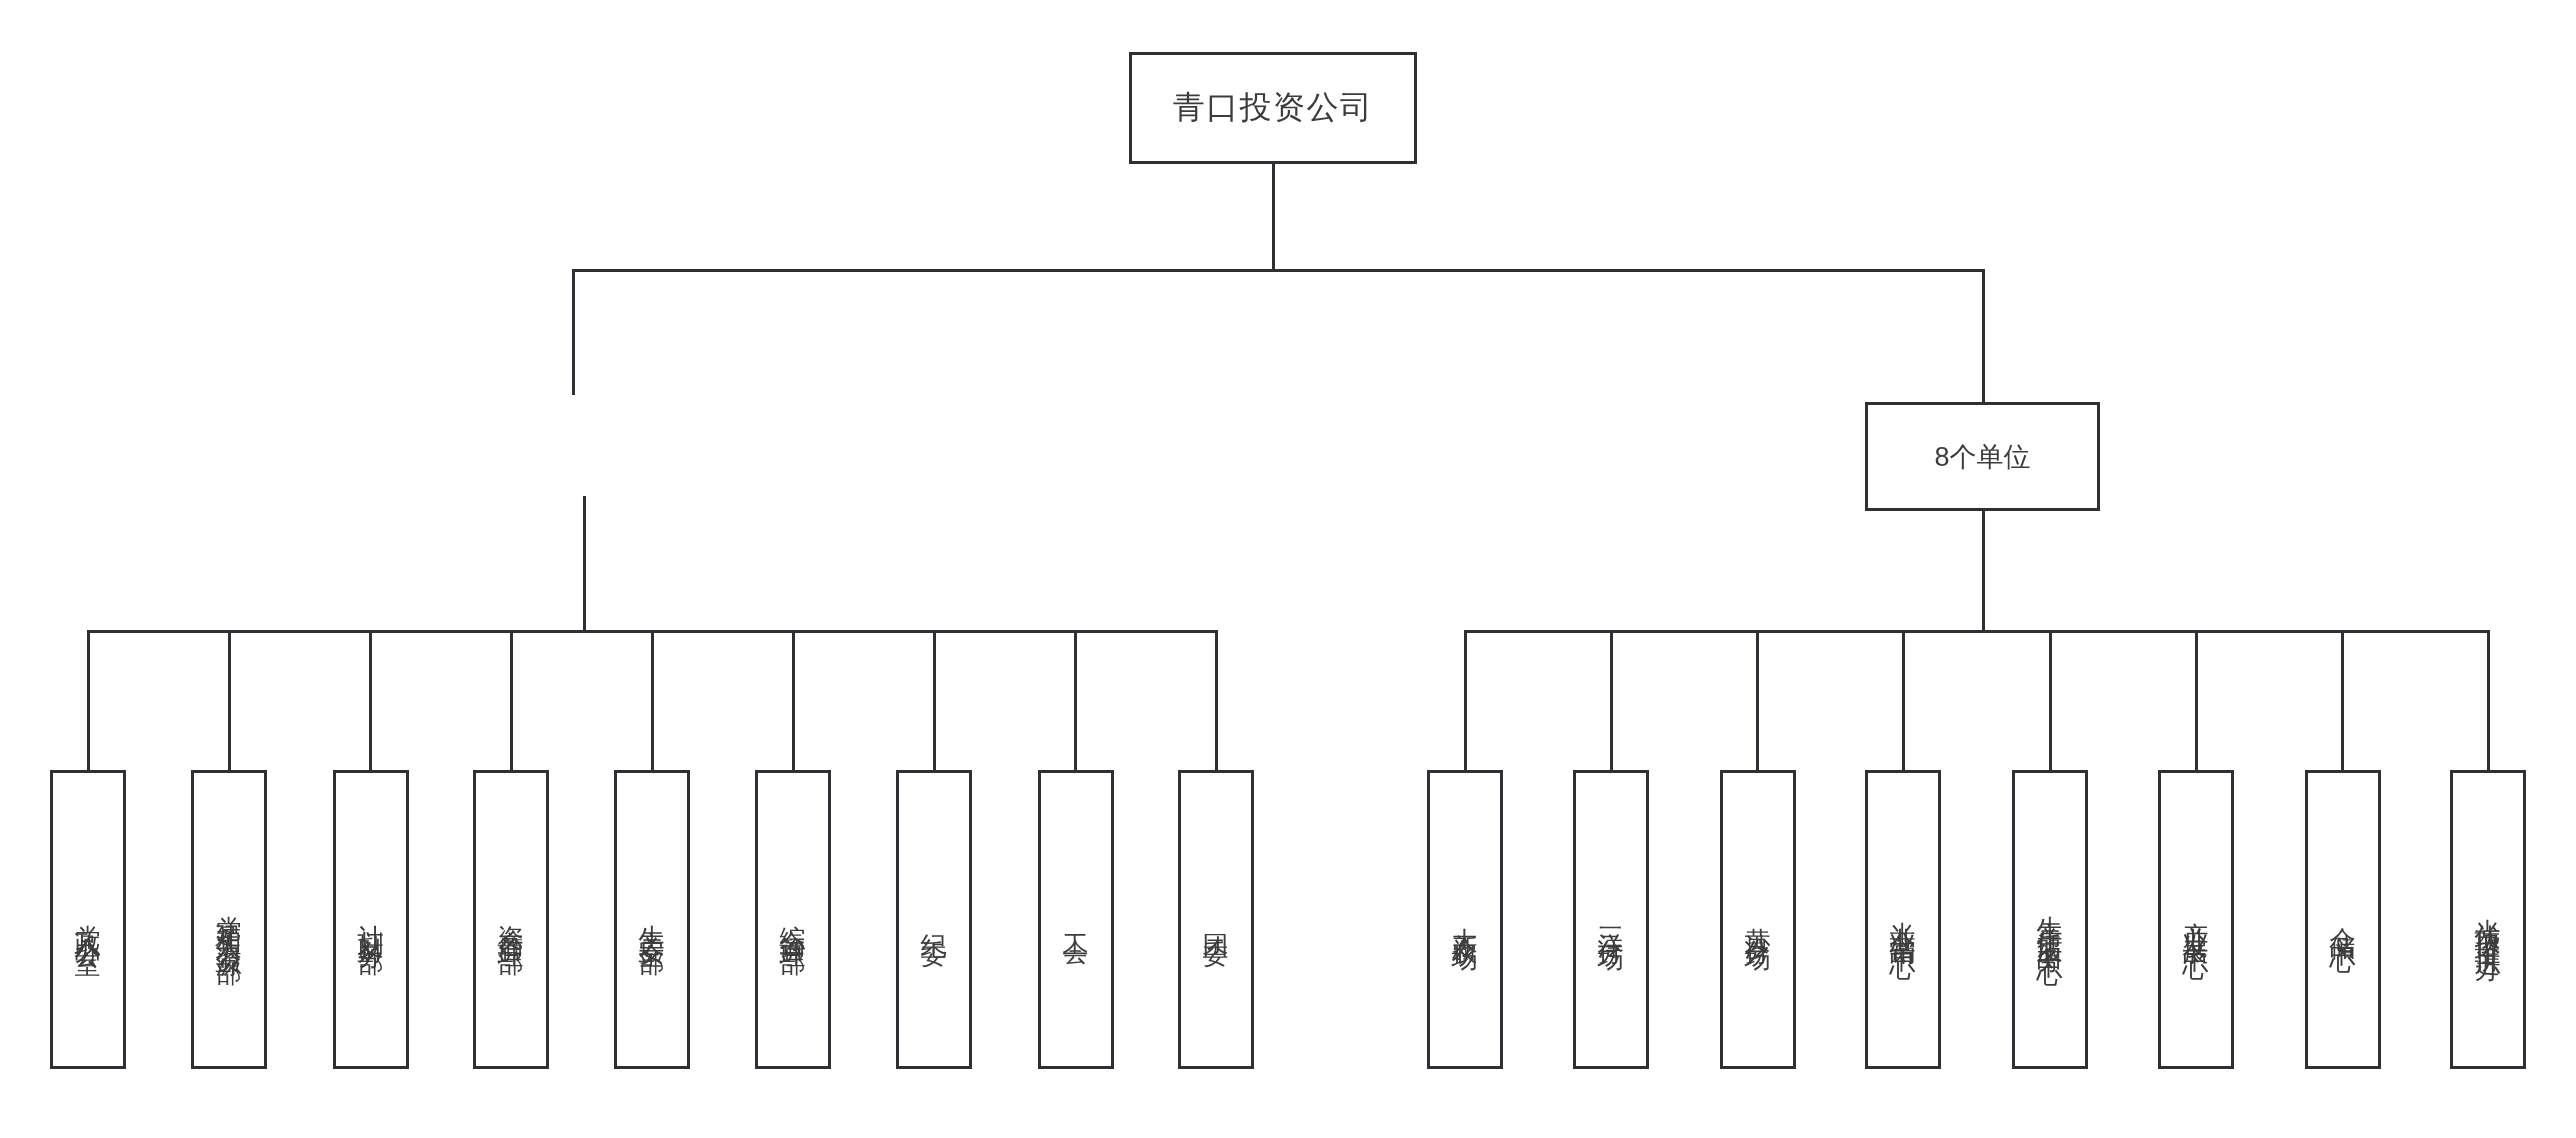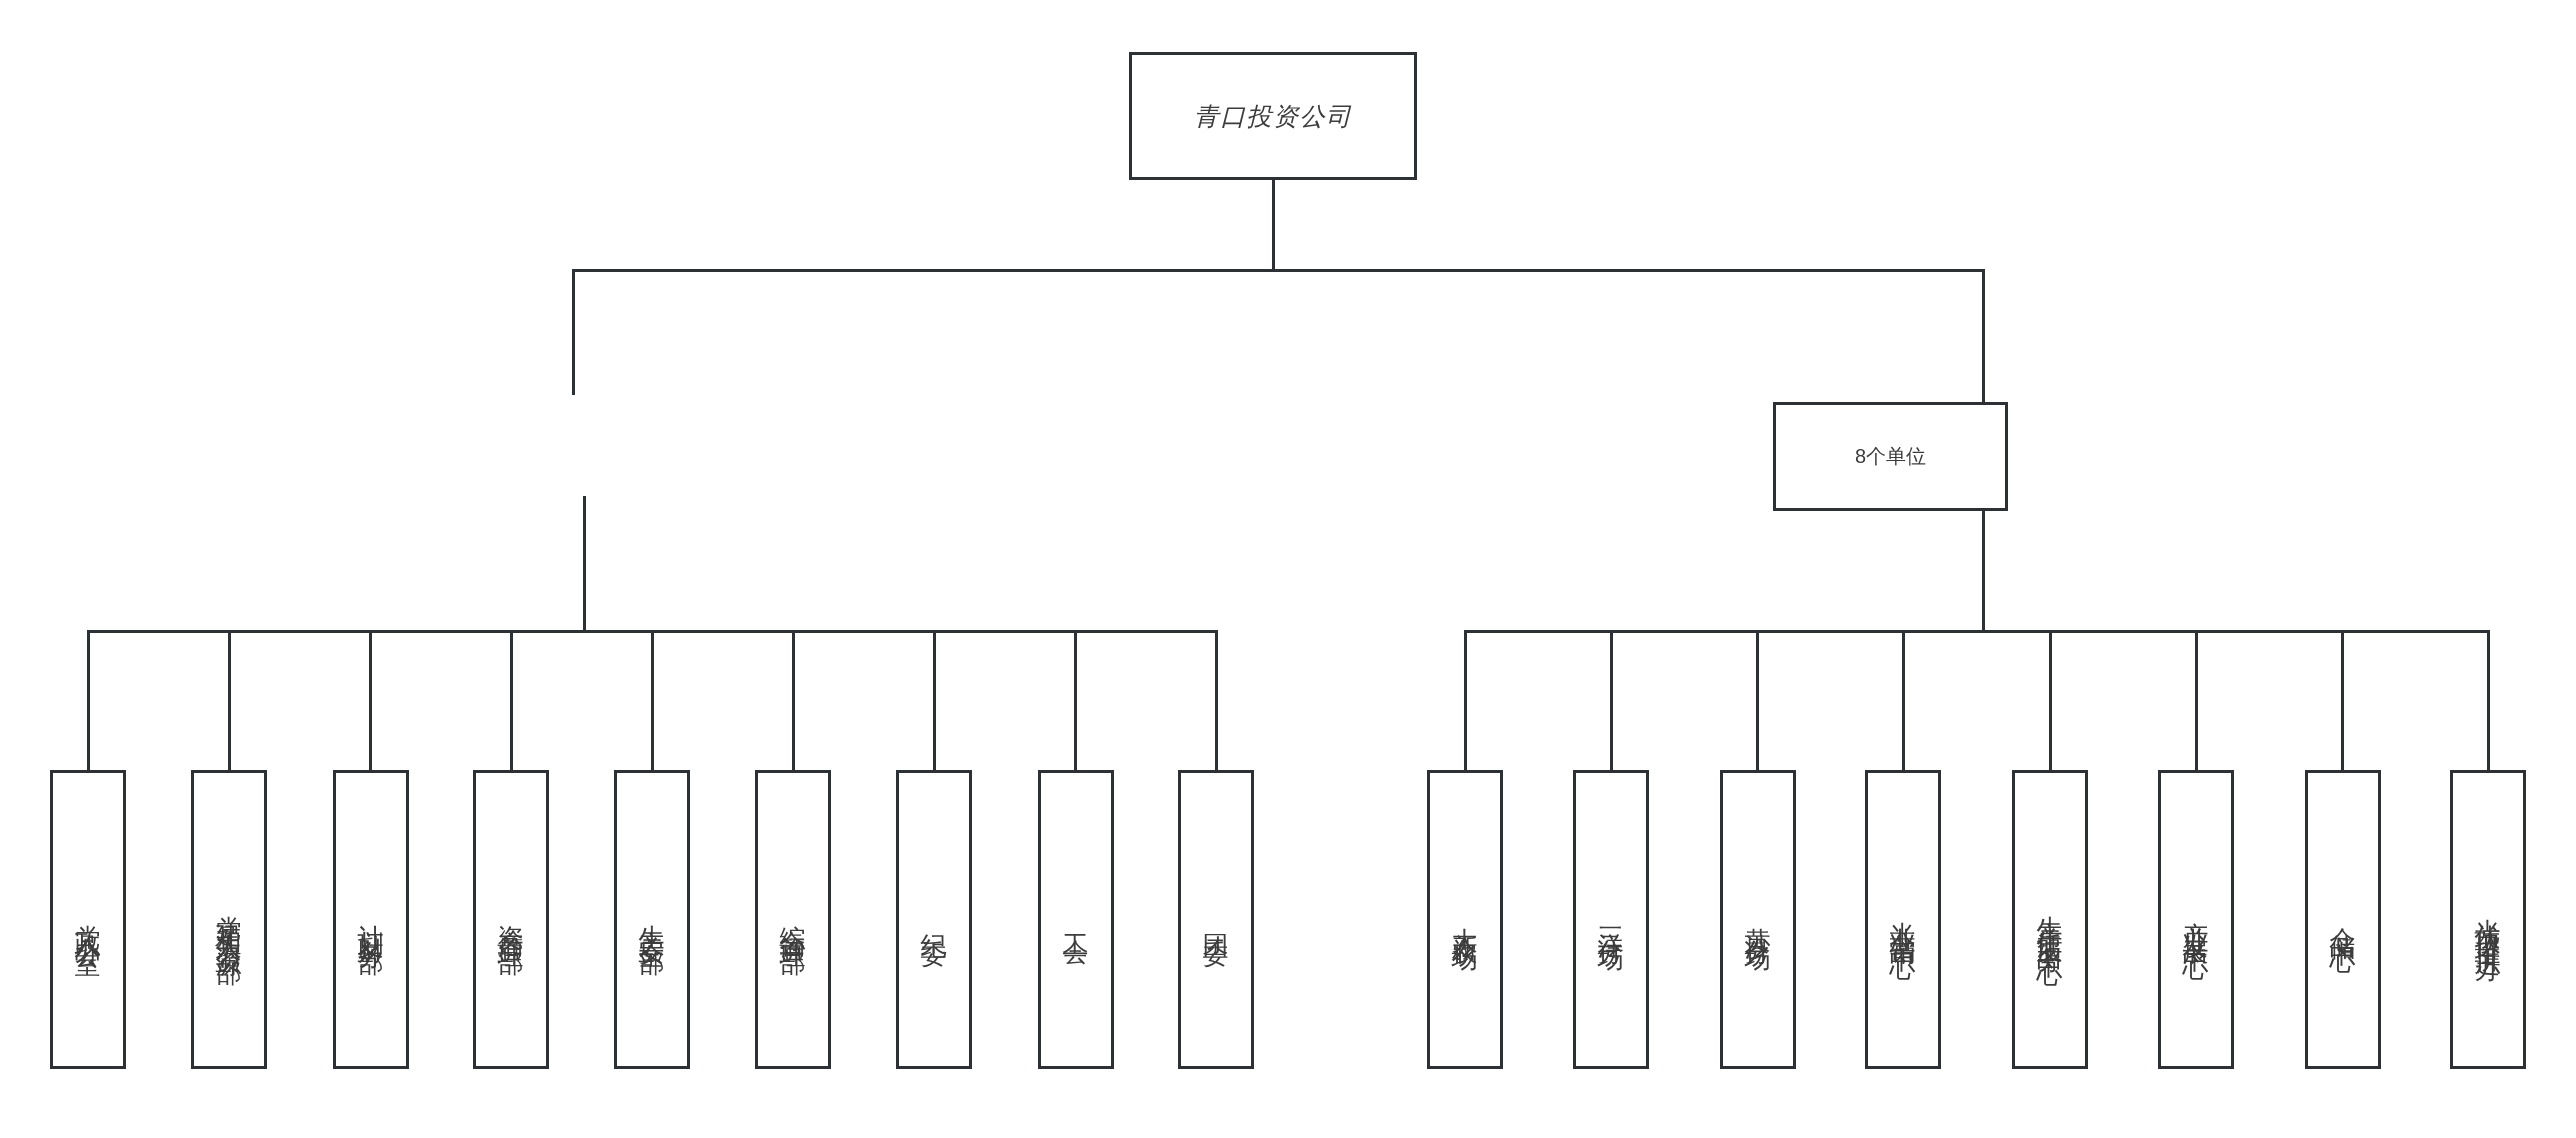--- a/index.html
+++ b/index.html
@@ -19,32 +19,31 @@
     position: absolute;
     box-sizing: border-box;
     border: 3.4px solid #2d3136;
     background: #ffffff;
     display: flex;
     align-items: center;
     justify-content: center;
     text-align: center;
   }
   .node.root {
-    left: 1129px; top: 52px; width: 288px; height: 128px;
-    font-size: 25px;
+    left: 1129px; top: 52px; width: 288px; height: 112px;
+    font-size: 32px;
     letter-spacing: 1.4px;
-    font-style: italic;
   }
   .node.group-left {
     left: 474px; top: 393px; width: 219px; height: 106px;
     font-size: 27px;
   }
   .node.group-right {
-    left: 1773px; top: 402px; width: 235px; height: 109px;
-    font-size: 20px;
+    left: 1865px; top: 402px; width: 235px; height: 109px;
+    font-size: 27px;
     justify-content: center;
   }
   .node.child {
     top: 770px; width: 76px; height: 299px;
     font-size: 26px;
   }
   .vtext {
     writing-mode: vertical-rl;
     text-orientation: upright;
     letter-spacing: 6.1px;

